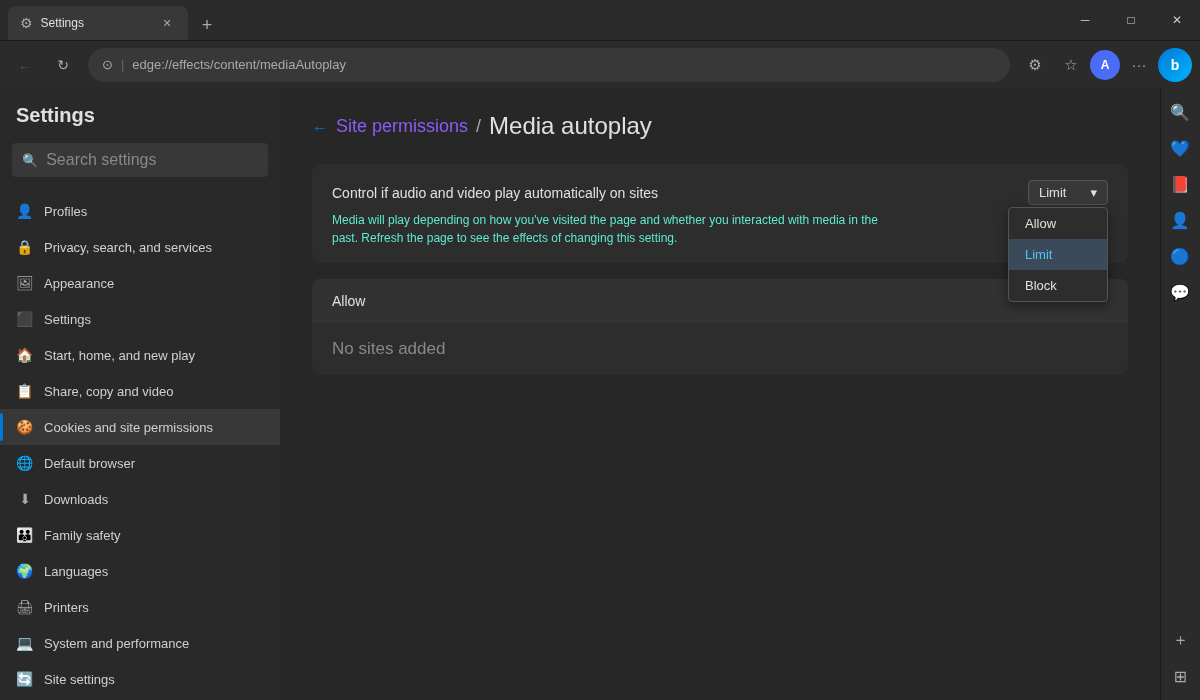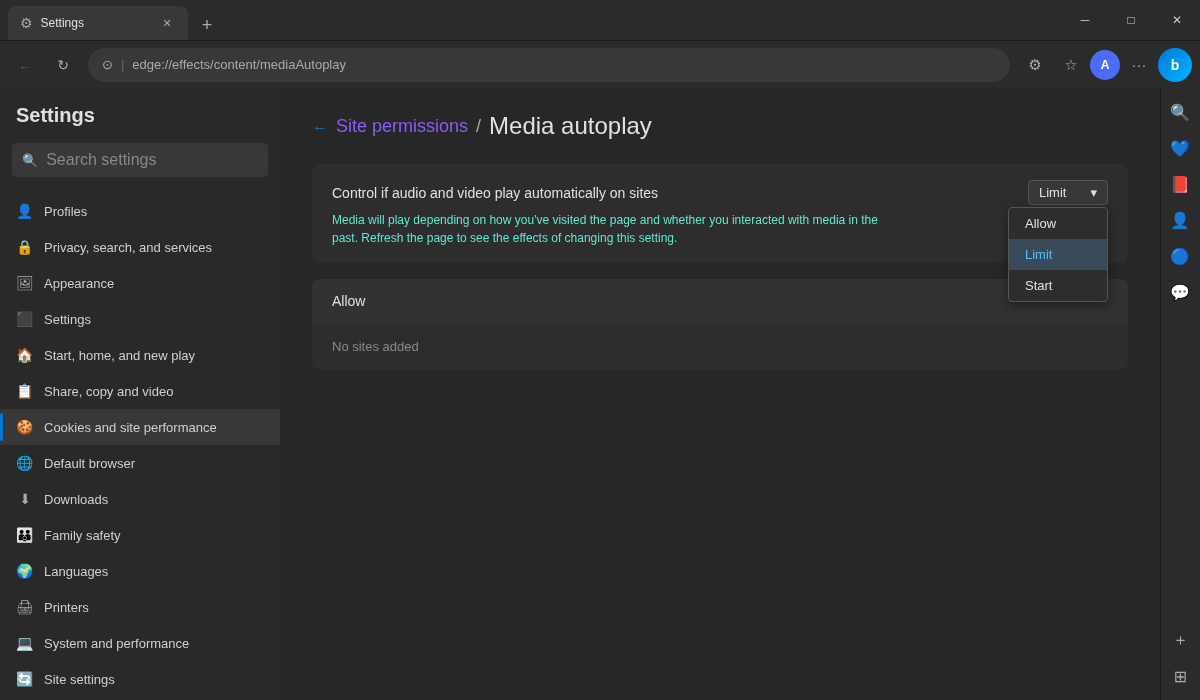--- a/index.html
+++ b/index.html
@@ -396,21 +396,21 @@
     .allow-header {
       padding: 14px 20px;
       background: #323232;
       font-size: 14px;
       color: #e0e0e0;
       font-weight: 500;
     }
     .allow-body {
       padding: 16px 20px;
       color: #888;
-      font-size: 13px;
+      font-size: 17px;
     }
   </style>
 </head>
 <body>
 
 <div class="titlebar">
   <div class="titlebar-tabs">
     <div class="tab">
       <span class="tab-icon">⚙</span>
       <span class="tab-title">Settings</span>
@@ -472,21 +472,21 @@
           <div class="nav-item">
             <span class="nav-item-icon">🏠</span>
             <span class="nav-item-label">Start, home, and new play</span>
           </div>
           <div class="nav-item">
             <span class="nav-item-icon">📋</span>
             <span class="nav-item-label">Share, copy and video</span>
           </div>
           <div class="nav-item active">
             <span class="nav-item-icon">🍪</span>
-            <span class="nav-item-label">Cookies and site performance</span>
+            <span class="nav-item-label">Cookies and site permissions</span>
           </div>
           <div class="nav-item">
             <span class="nav-item-icon">🌐</span>
             <span class="nav-item-label">Default browser</span>
           </div>
           <div class="nav-item">
             <span class="nav-item-icon">⬇</span>
             <span class="nav-item-label">Downloads</span>
           </div>
           <div class="nav-item">
@@ -525,21 +525,21 @@
         <div class="control-card-header">
           <span class="control-card-title">Control if audio and video play automatically on sites</span>
           <div class="dropdown-container">
             <div class="dropdown-btn">
               <span>Limit</span>
               <span>▾</span>
             </div>
             <div class="dropdown-menu">
               <div class="dropdown-item">Allow</div>
               <div class="dropdown-item selected">Limit</div>
-              <div class="dropdown-item">Start</div>
+              <div class="dropdown-item">Block</div>
             </div>
           </div>
         </div>
         <div class="control-card-desc">Media will play depending on how you've visited the page and whether you interacted with media in the past. Refresh the page to see the effects of changing this setting.</div>
       </div>
 
       <div class="allow-section">
         <div class="allow-header">Allow</div>
         <div class="allow-body">No sites added</div>
       </div>

